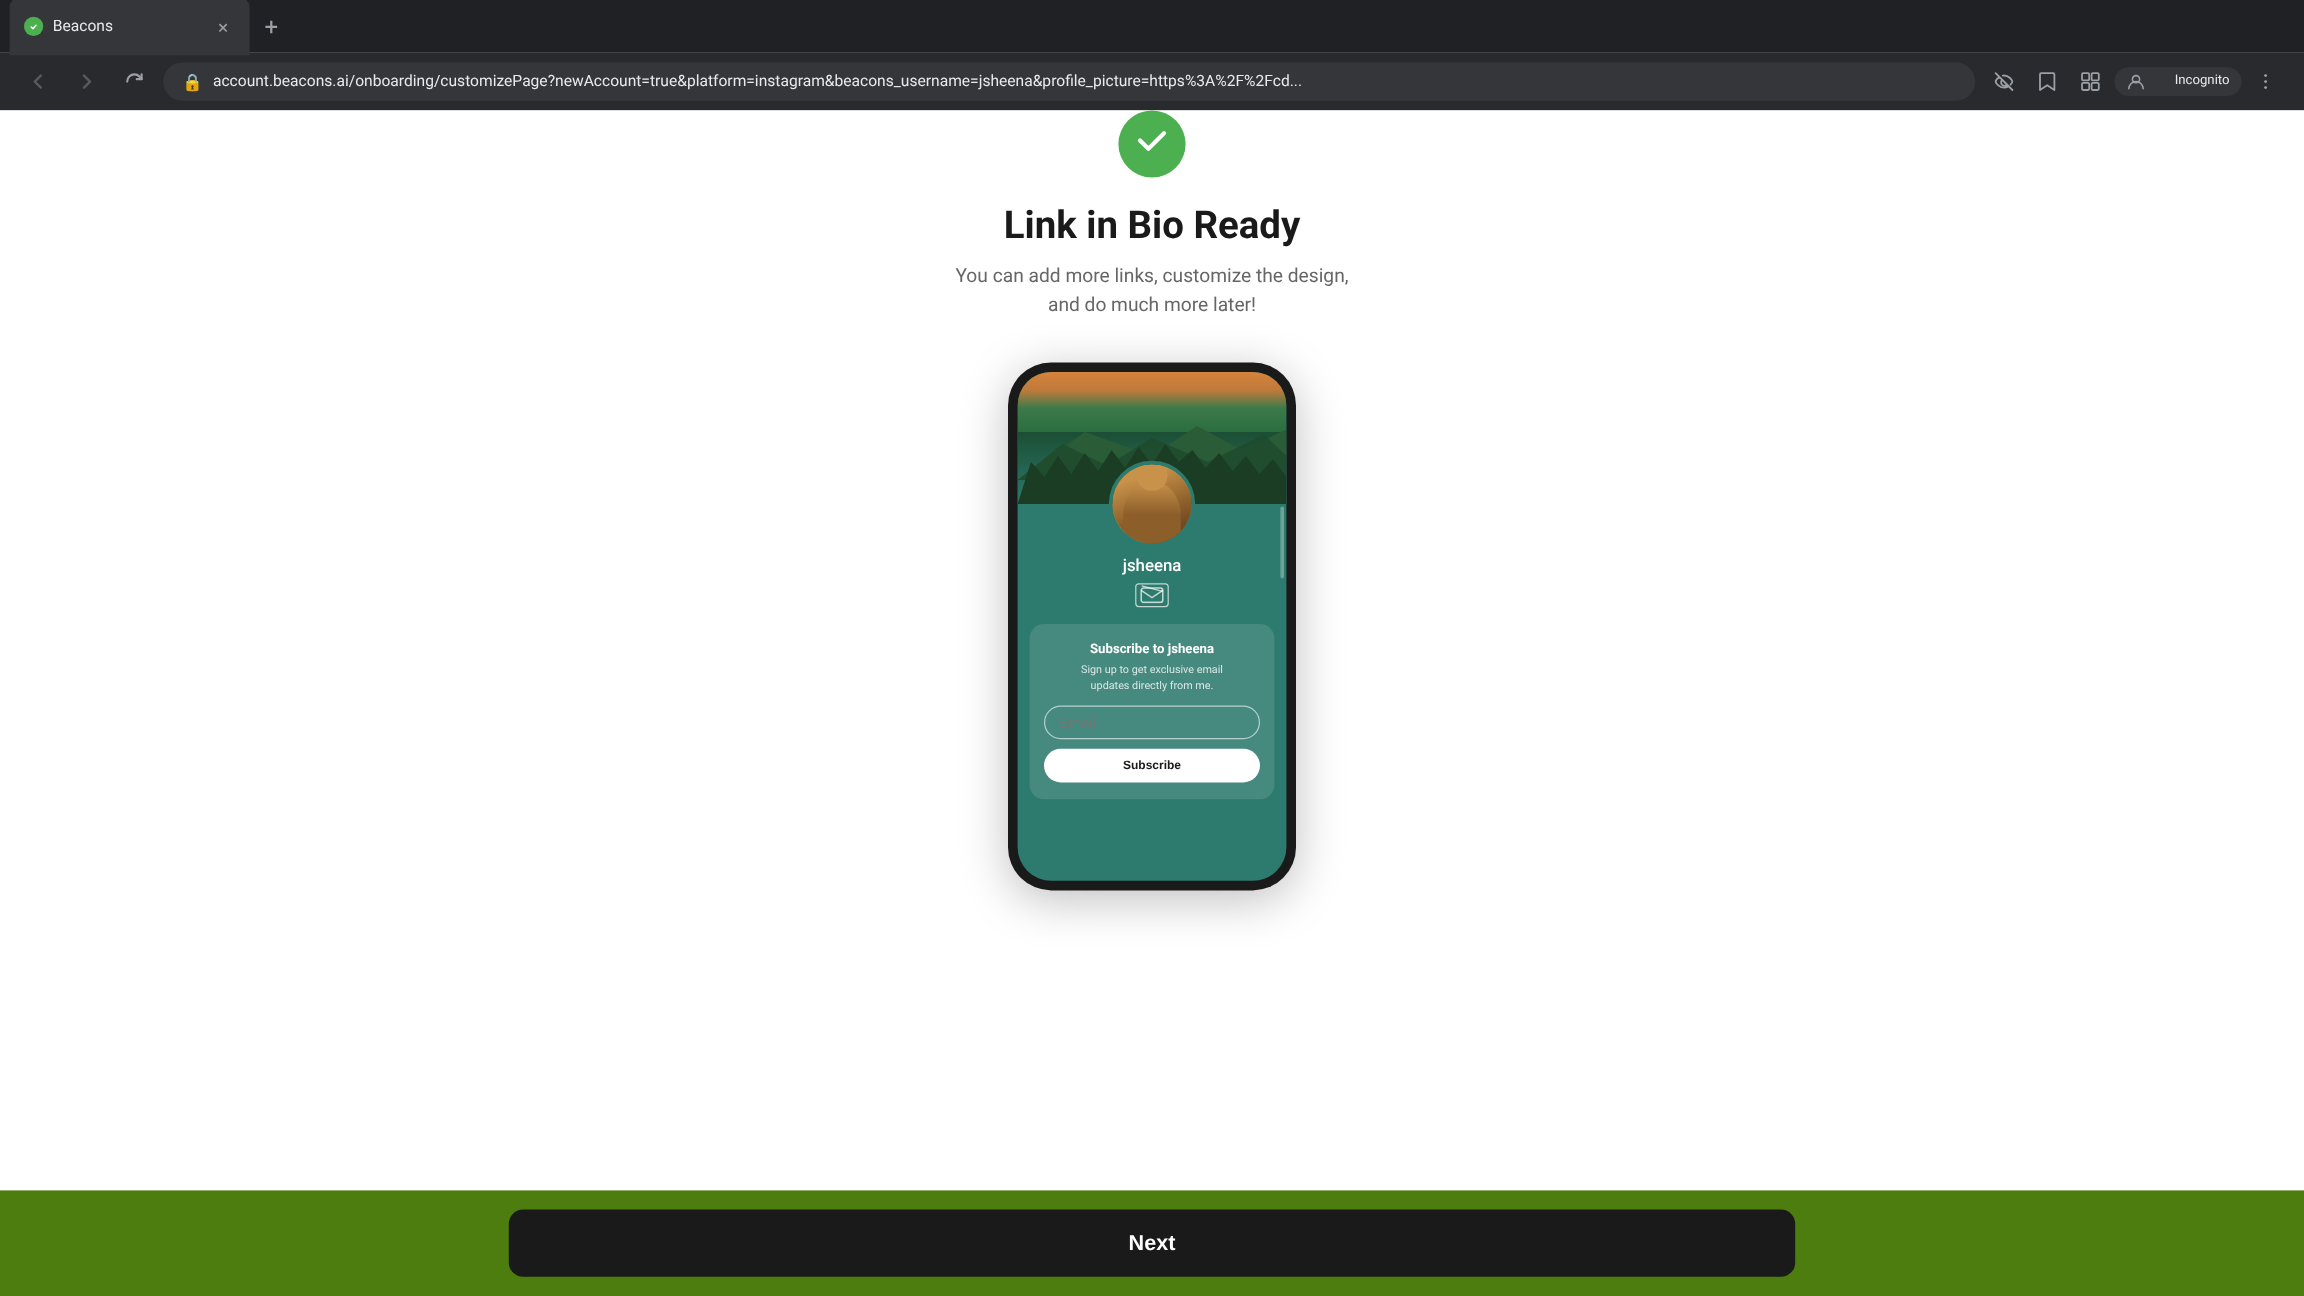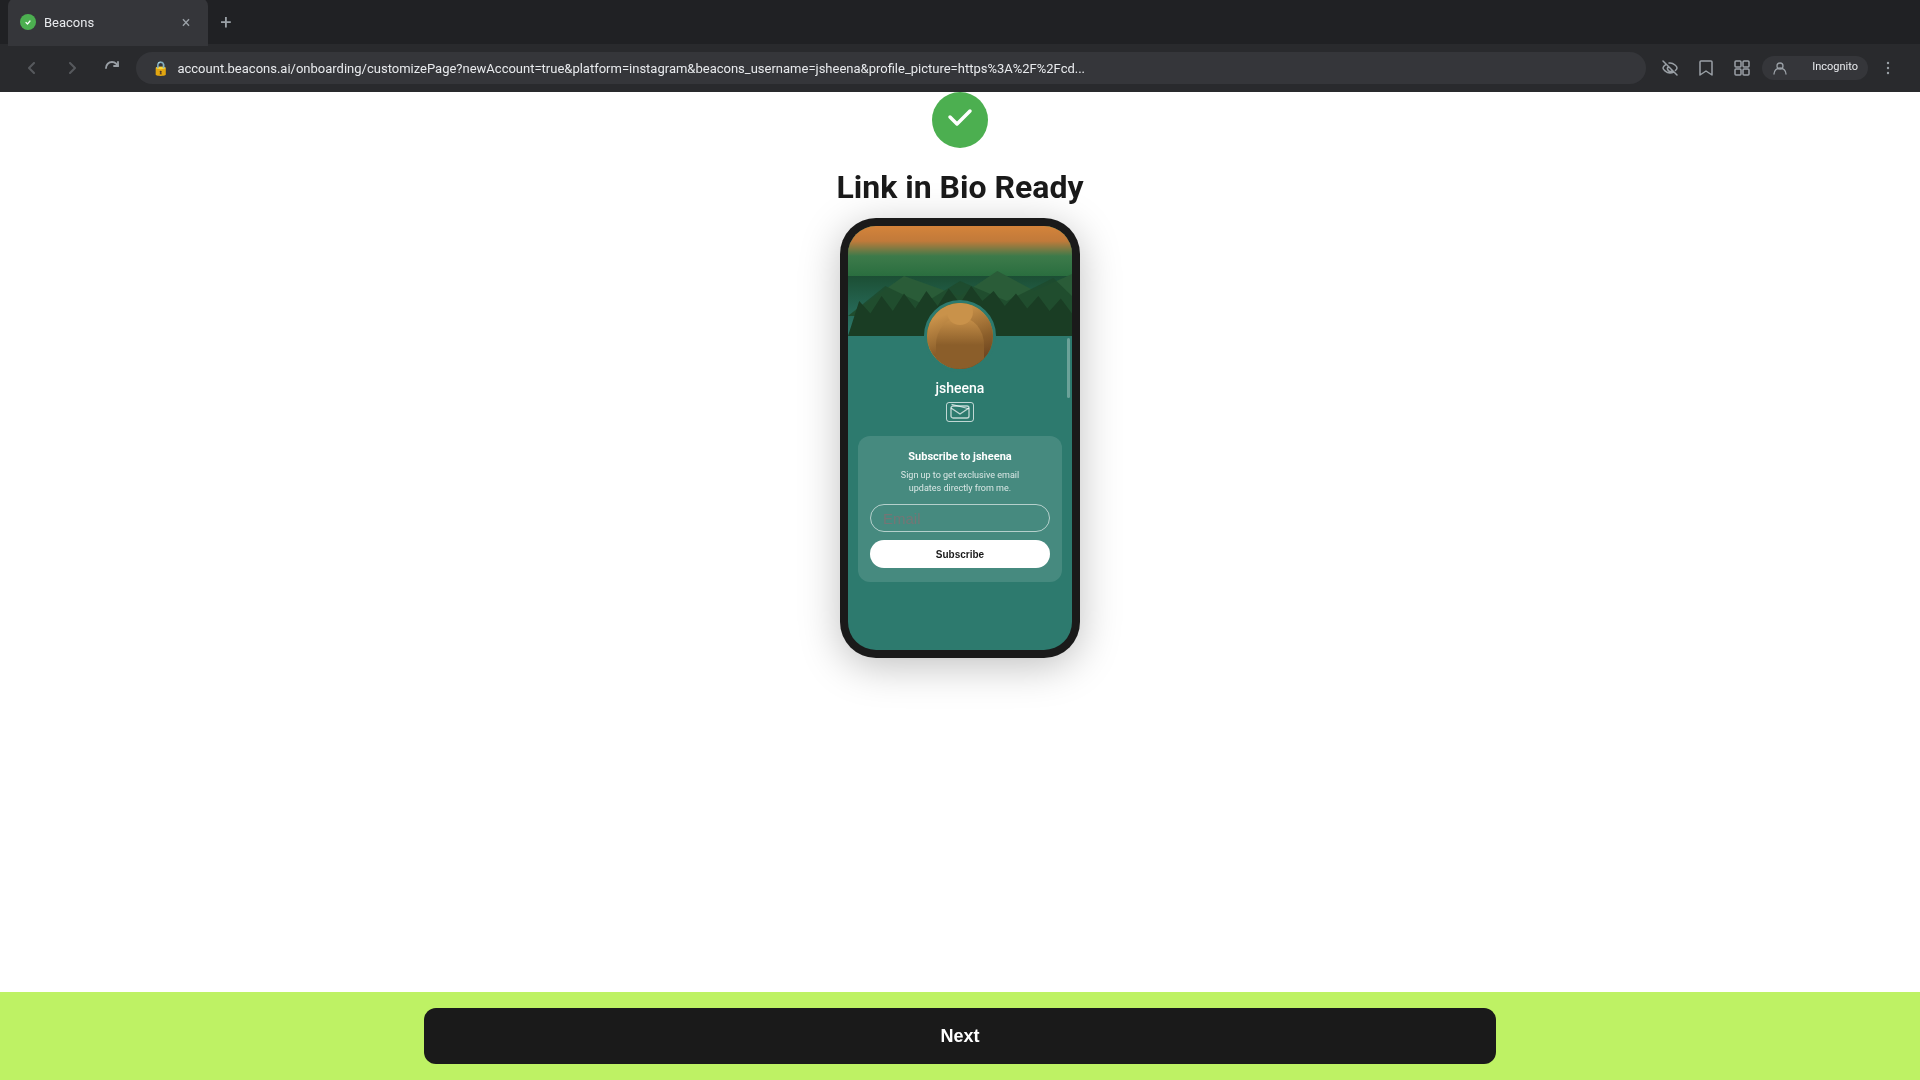--- a/index.html
+++ b/index.html
@@ -321,21 +321,21 @@
       margin-bottom: 10px;
     }
 
     .email-input-phone {
       width: 100%;
       height: 28px;
       background: transparent;
       border: 1px solid rgba(255,255,255,0.6);
       border-radius: 20px;
       color: rgba(255,255,255,0.7);
-      font-size: 15px;
+      font-size: 12px;
       padding: 0 12px;
       margin-bottom: 8px;
       outline: none;
     }
 
     .subscribe-btn-phone {
       width: 100%;
       height: 28px;
       background: white;
       border: none;
@@ -357,21 +357,21 @@
       border-radius: 2px;
     }
 
     
     .next-btn-container {
       position: absolute;
       bottom: 0;
       left: 0;
       right: 0;
       padding: 16px 424px;
-      background: #bef264;
+      background: #4d7c0f;
     }
 
     .next-btn {
       width: 100%;
       height: 56px;
       background: #1a1a1a;
       color: white;
       border: none;
       border-radius: 12px;
       font-size: 18px;
@@ -518,20 +518,24 @@
   <div class="success-icon-container">
     <span class="success-checkmark">
       <svg width="32" height="32" viewBox="0 0 32 32" fill="none">
         <path d="M6 16L13 23L26 10" stroke="white" stroke-width="3.5" stroke-linecap="round" stroke-linejoin="round"></path>
       </svg>
     </span>
   </div>
 
   <h1 class="main-title">Link in Bio Ready</h1>
 
+  <p class="subtitle">
+    <span>You can add more links, customize the design,</span><br>
+    <span>and do much more later!</span>
+  </p>
 
   <div class="phone-mockup">
     <div class="phone-screen">
 
       <div class="phone-hero">
         <div class="hero-sky"></div>
 
         <svg style="position:absolute;bottom:20px;left:0;right:0;width:100%;height:50px;" viewBox="0 0 240 50" preserveAspectRatio="none">
           <polygon points="0,50 60,10 120,30 160,5 200,25 240,8 240,50" fill="#2a5c38"></polygon>
           <polygon points="0,50 40,20 80,38 120,15 170,35 220,12 240,30 240,50" fill="#1e4a2c" opacity="0.8"></polygon>

